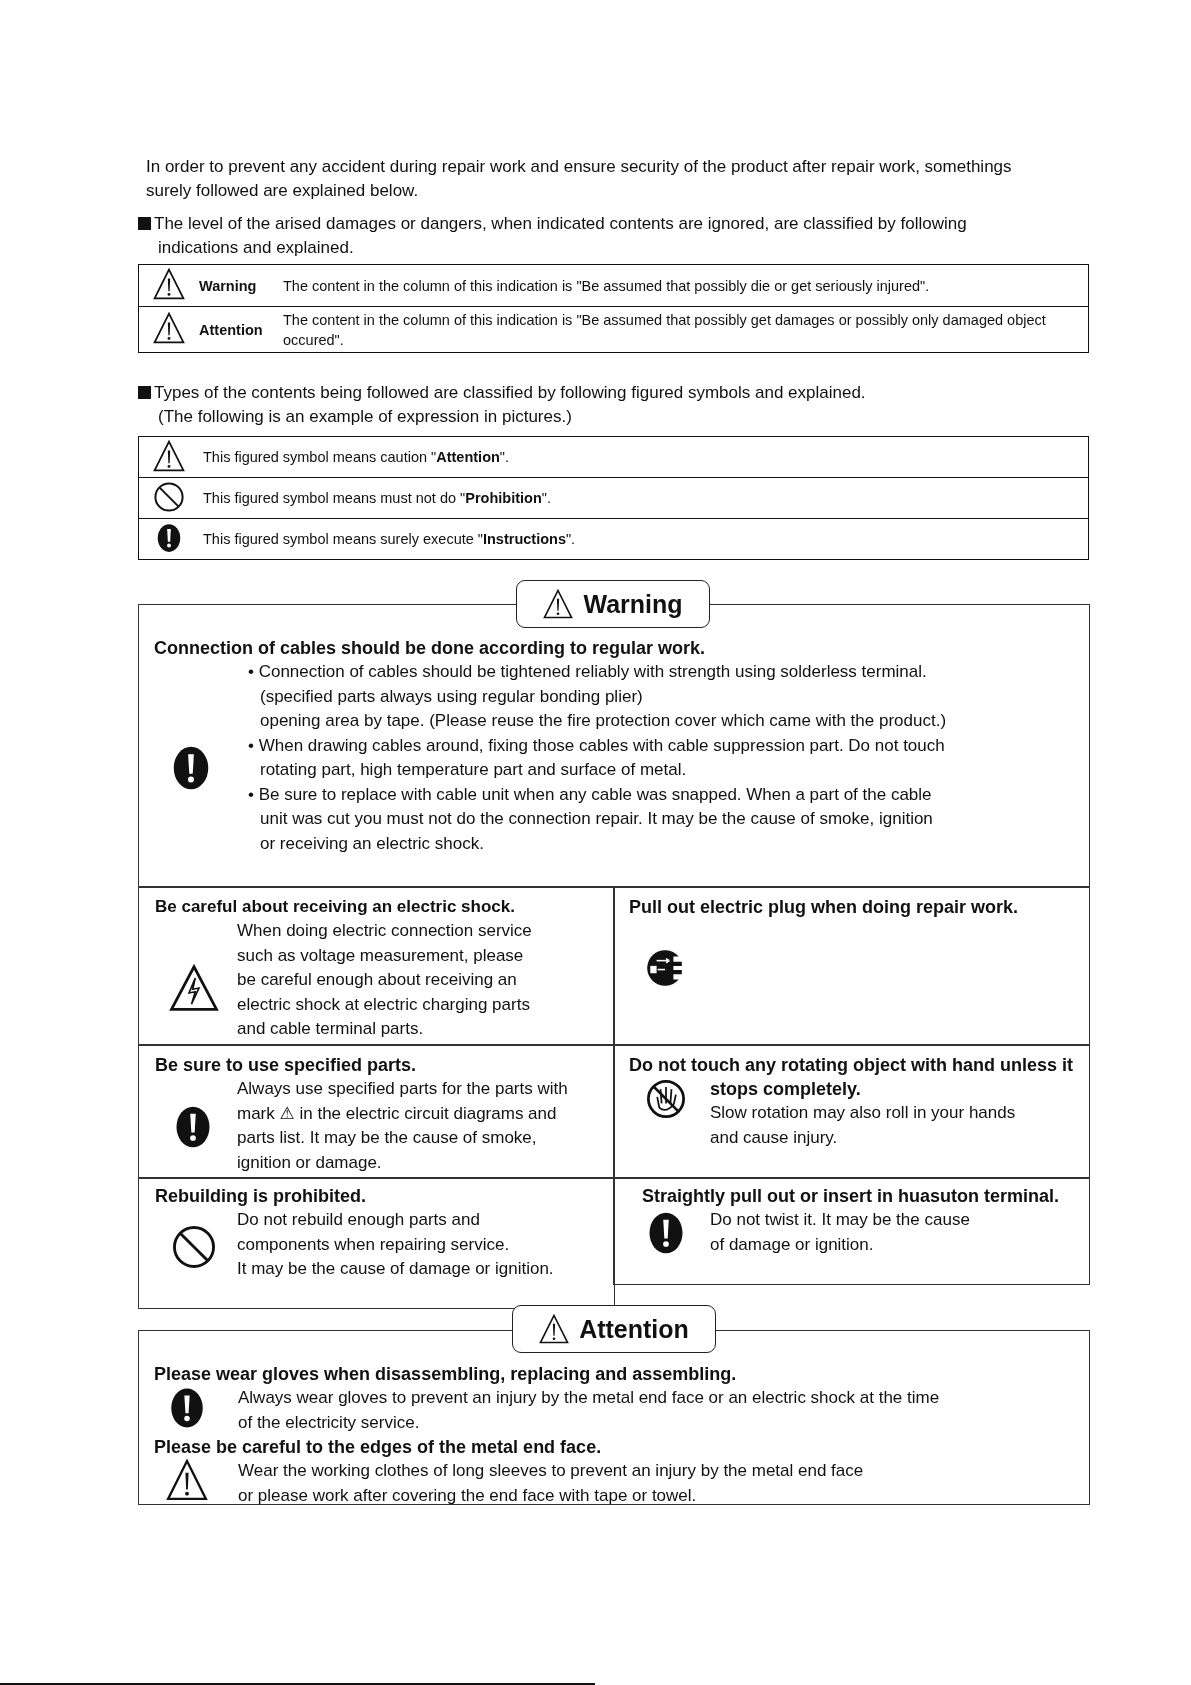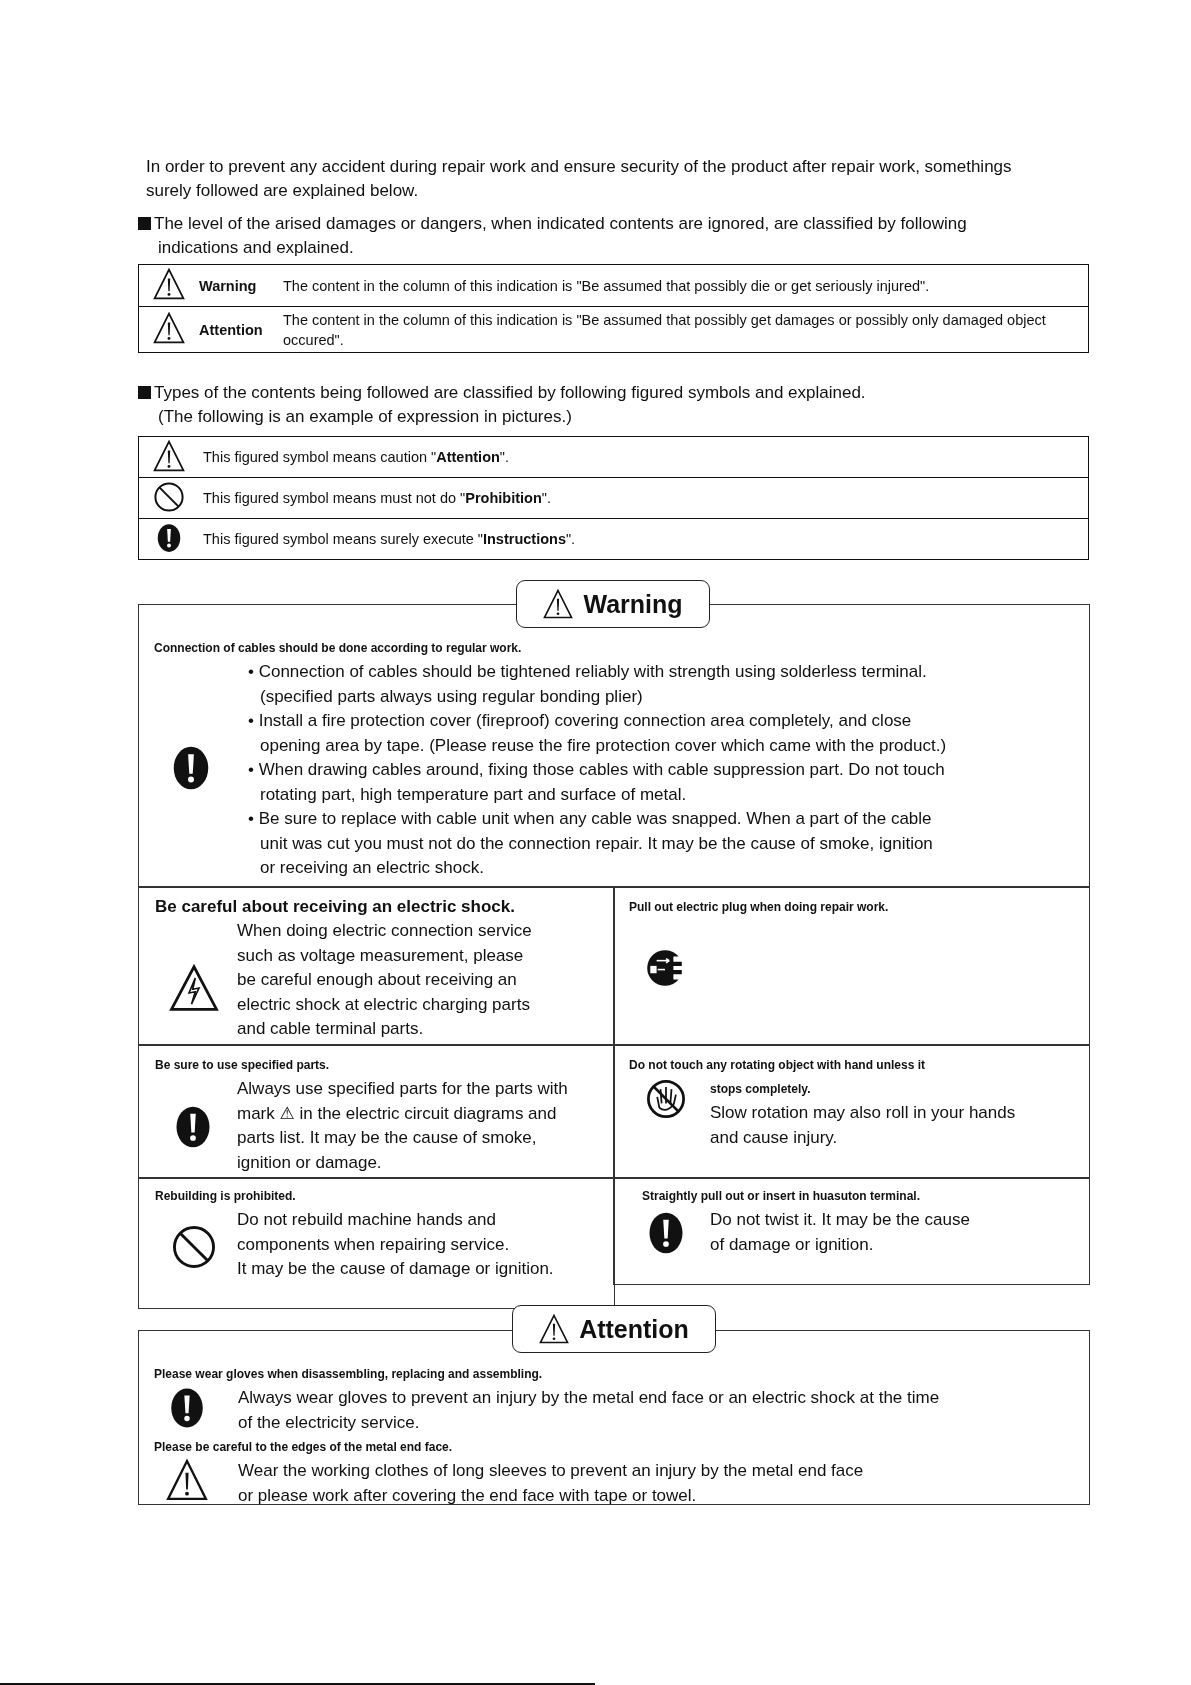--- a/index.html
+++ b/index.html
@@ -8,21 +8,21 @@
   .para { font-size: 17px; line-height: 24px; }
   .sq::before { content: ""; display: inline-block; width: 13px; height: 13px; background: #111; margin-right: 3px; vertical-align: -1px; }
   table.ind { border-collapse: collapse; position: absolute; left: 138px; width: 951px; }
   table.ind td { border: 1.5px solid #111; font-size: 14.5px; vertical-align: middle; padding: 0; }
   .icon-cell { width: 60px; text-align: center; }
   .lbl { font-weight: bold; width: 80px; font-size: 15px; }
   .txt { padding: 2px 4px !important; line-height: 20px; }
   .box { position: absolute; border: 1.5px solid #333; box-sizing: border-box; }
   .badge { position: absolute; background: #fff; border: 1.5px solid #222; border-radius: 9px; box-sizing: border-box; display: flex; align-items: center; justify-content: center; font-size: 25px; font-weight: bold; }
   .badge svg { margin-right: 10px; }
-  .h { font-weight: bold; font-size: 12px; line-height: 24px; }
+  .h { font-weight: bold; font-size: 18px; line-height: 24px; }
   .b { font-size: 17px; line-height: 24.5px; }
   .cell { position: absolute; border: 1.5px solid #333; box-sizing: border-box; }
   .ico { position: absolute; }
 </style>
 </head>
 <body>
 
 <svg width="0" height="0" style="position:absolute">
   <defs>
     <g id="tri">
@@ -123,21 +123,20 @@
   <span>Warning</span>
 </div>
 
 <div class="abs h" style="left:154px; top:636px;">Connection of cables should be done according to regular work.</div>
 <svg class="ico" style="left:168px; top:743px;" width="46" height="50" viewBox="0 0 40 40">
     <use href="#instr"></use>
   </svg>
 <div class="abs b" style="left:248px; top:660px;">
   <div style="padding-left:0">• Connection of cables should be tightened reliably with strength using solderless terminal.</div>
   <div style="padding-left:12px">(specified parts always using regular bonding plier)</div>
-  <div>• Install a fire protection cover (fireproof) covering connection area completely, and close</div>
   <div style="padding-left:12px">opening area by tape. (Please reuse the fire protection cover which came with the product.)</div>
   <div>• When drawing cables around, fixing those cables with cable suppression part. Do not touch</div>
   <div style="padding-left:12px">rotating part, high temperature part and surface of metal.</div>
   <div>• Be sure to replace with cable unit when any cable was snapped. When a part of the cable</div>
   <div style="padding-left:12px">unit was cut you must not do the connection repair. It may be the cause of smoke, ignition</div>
   <div style="padding-left:12px">or receiving an electric shock.</div>
 </div>
 
 <div class="cell" style="left:138px; top:886px; width:477px; height:160px;">
   <div class="abs h" style="left:16px; top:8px; font-size:17px;">Be careful about receiving an electric shock.</div>
@@ -180,21 +179,21 @@
     <div>Slow rotation may also roll in your hands</div>
     <div>and cause injury.</div>
   </div>
 </div>
 <div class="cell" style="left:138px; top:1177px; width:477px; height:132px;">
   <div class="abs h" style="left:16px; top:6px;">Rebuilding is prohibited.</div>
   <svg class="ico" style="left:32px; top:46px;" width="46" height="46" viewBox="0 0 40 40">
       <use href="#prohib"></use>
     </svg>
   <div class="abs b" style="left:98px; top:30px;">
-    <div>Do not rebuild machine hands and</div>
+    <div>Do not rebuild enough parts and</div>
     <div>components when repairing service.</div>
     <div>It may be the cause of damage or ignition.</div>
   </div>
 </div>
 <div class="cell" style="left:613px; top:1177px; width:477px; height:108px;">
   <div class="abs h" style="left:28px; top:6px;">Straightly pull out or insert in huasuton terminal.</div>
   <svg class="ico" style="left:30px; top:30px;" width="44" height="50" viewBox="0 0 40 40">
       <use href="#instr"></use>
     </svg>
   <div class="abs b" style="left:96px; top:30px;">

